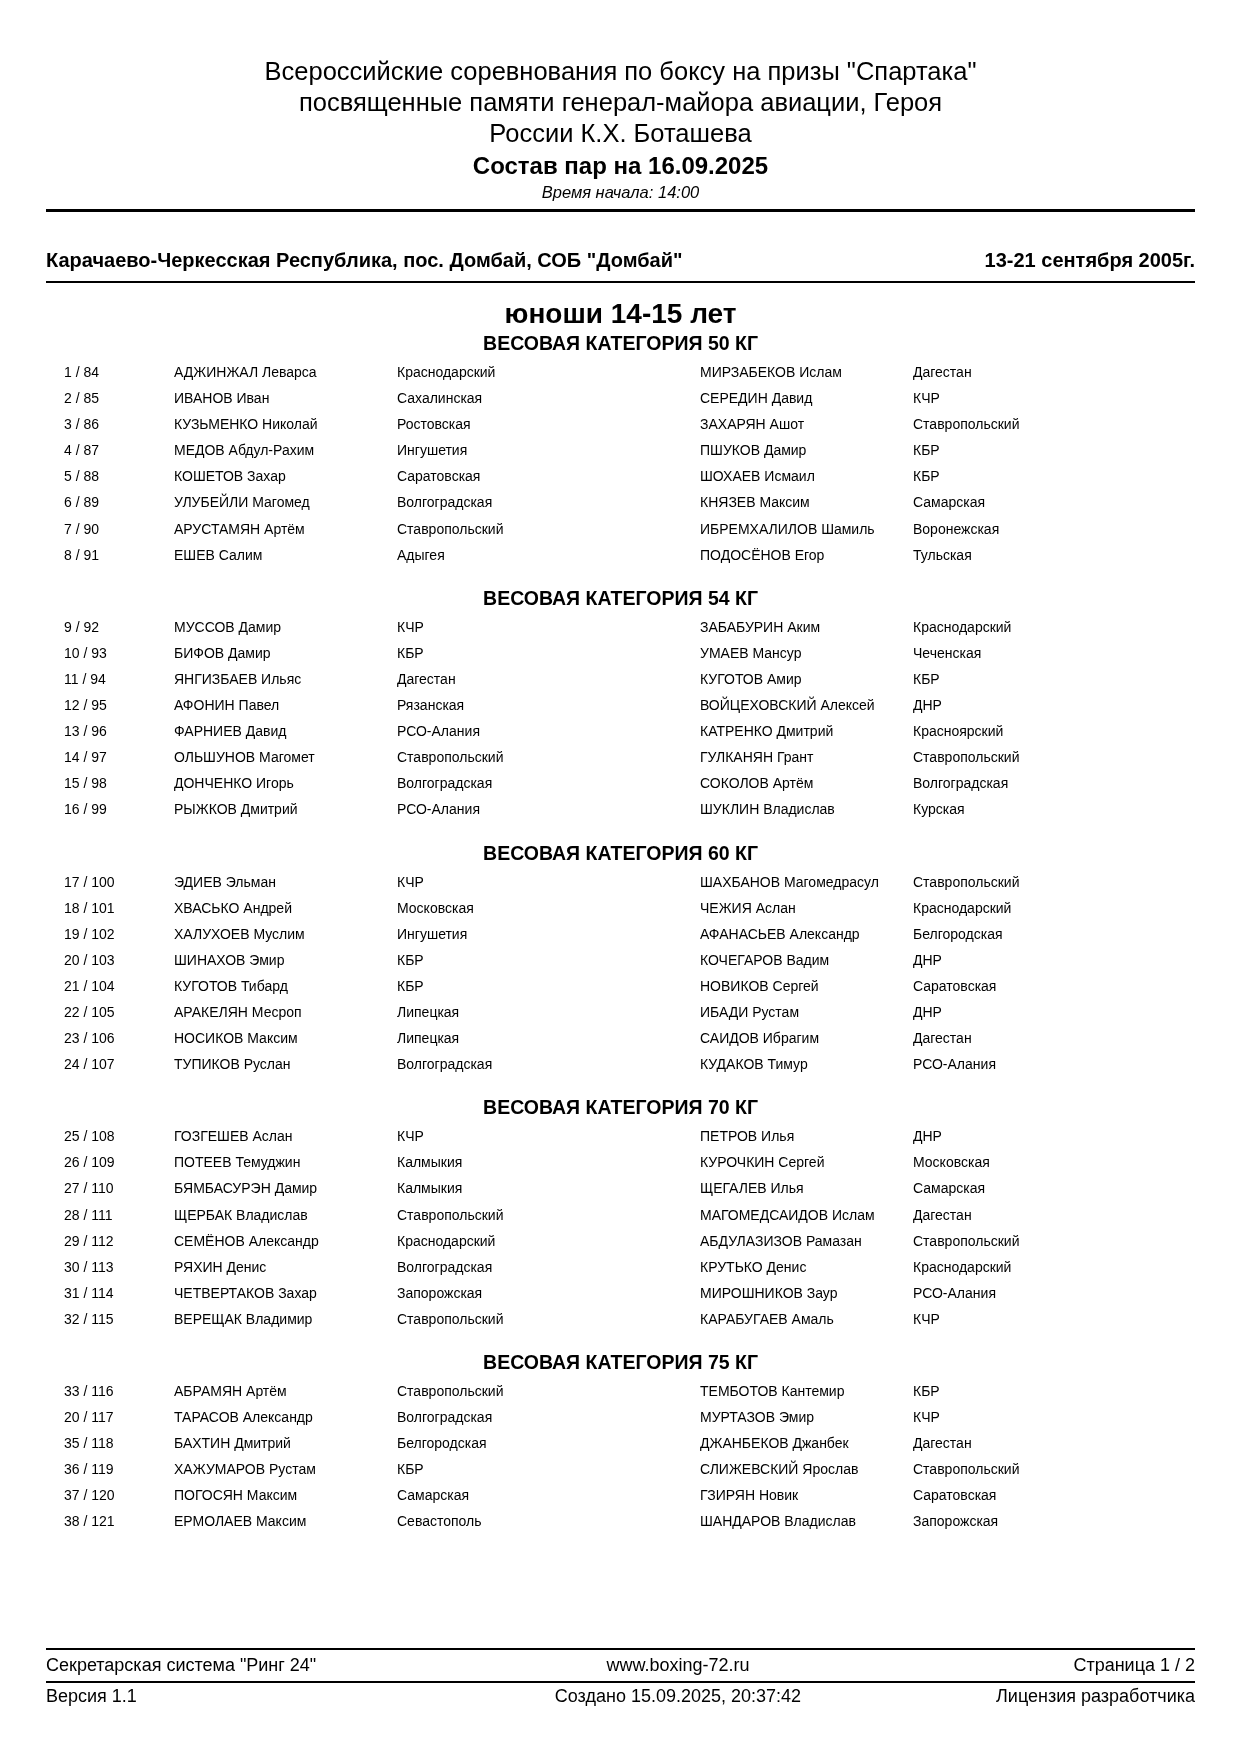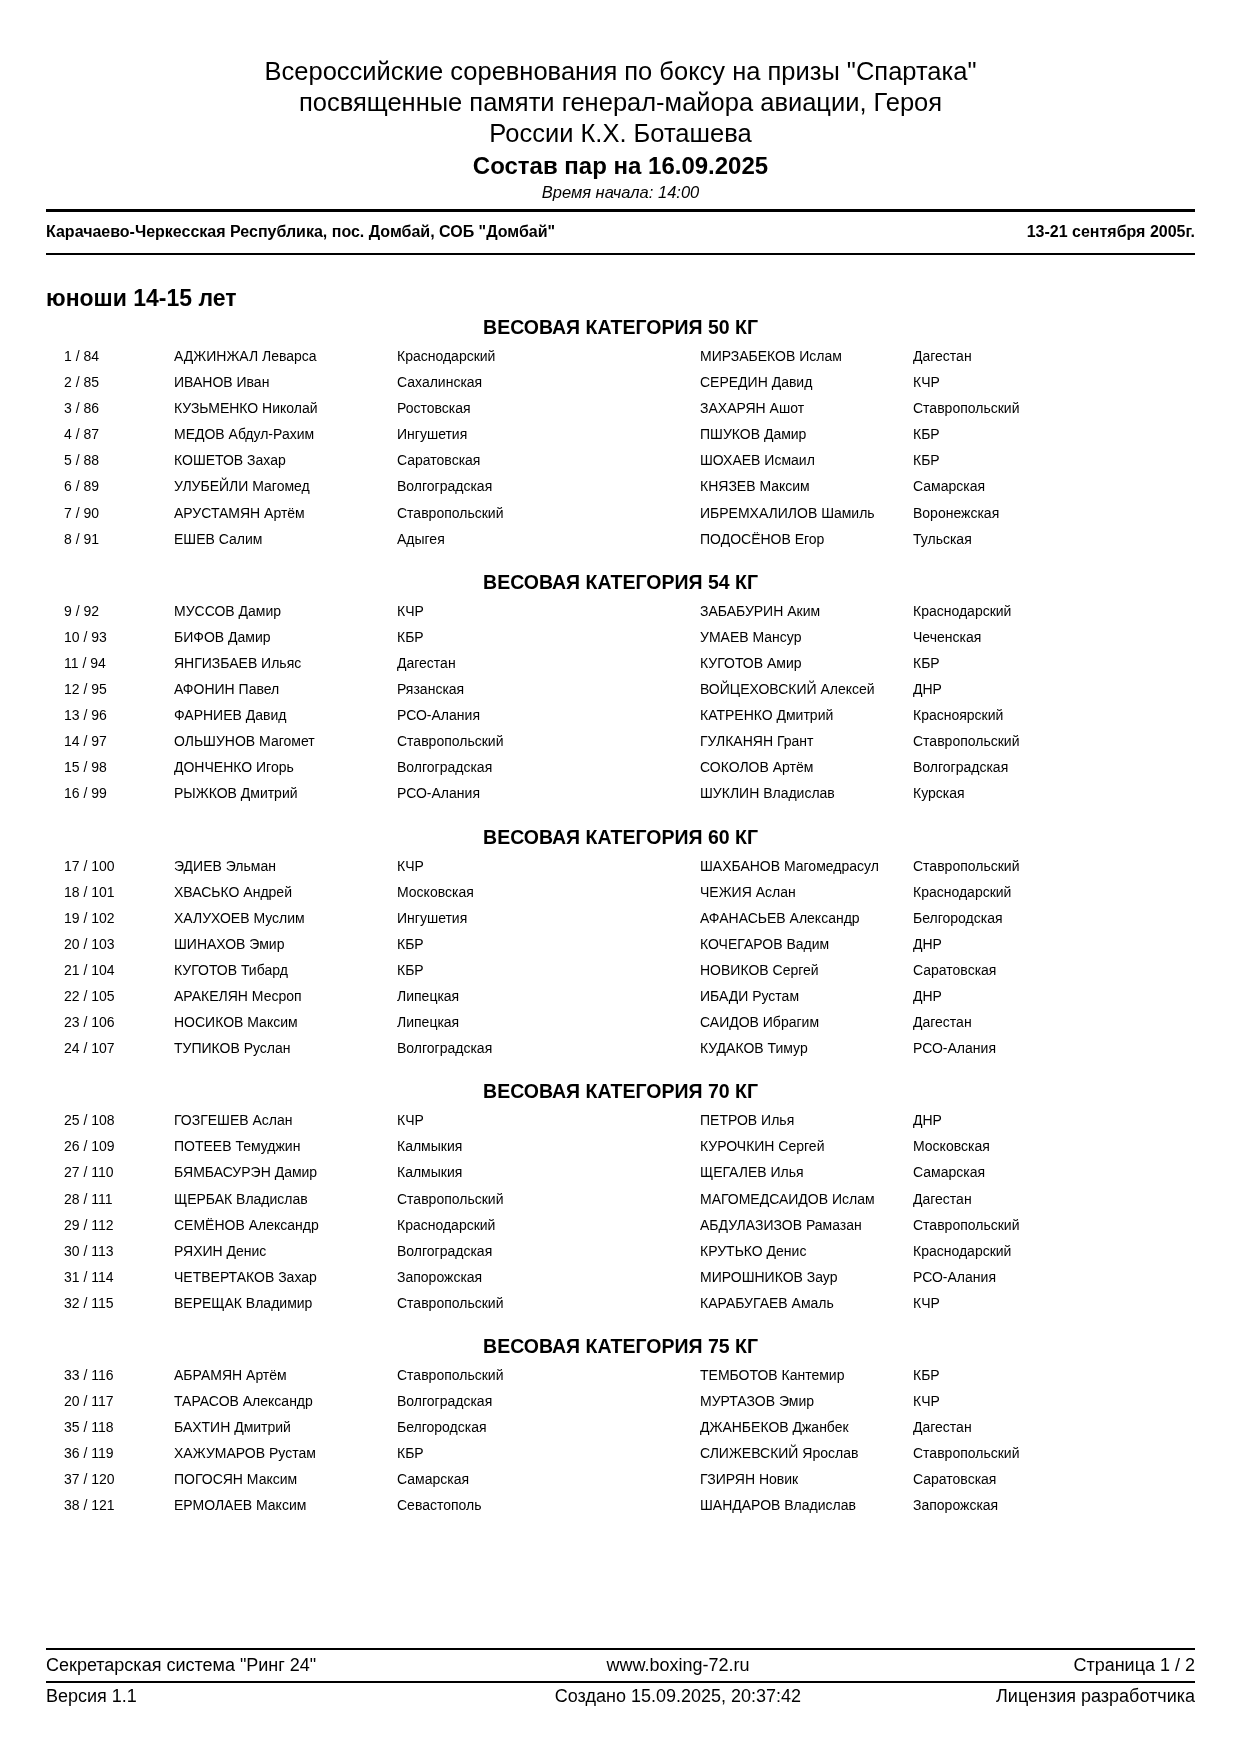--- a/index.html
+++ b/index.html
@@ -54,32 +54,33 @@
   }
   .rule-thin {
     border-bottom: 2px solid #000;
     margin-top: 4px;
   }
 
   .venue-row {
     display: flex;
     justify-content: space-between;
     align-items: baseline;
-    font-size: 16px;
+    font-size: 20px;
     font-weight: bold;
     line-height: 26px;
     padding: 7px 0 4px 0;
+    margin-top: 28px;
   }
 
   
   .age-group {
-    text-align: left;
-    font-size: 23px;
+    text-align: center;
+    font-size: 28px;
     font-weight: bold;
-    margin-top: 28px;
+    margin-top: 16px;
     line-height: 30px;
   }
 
   
   .weight-cat {
     text-align: center;
     font-size: 19.5px;
     font-weight: bold;
     line-height: 25px;
     margin-top: 2px;

